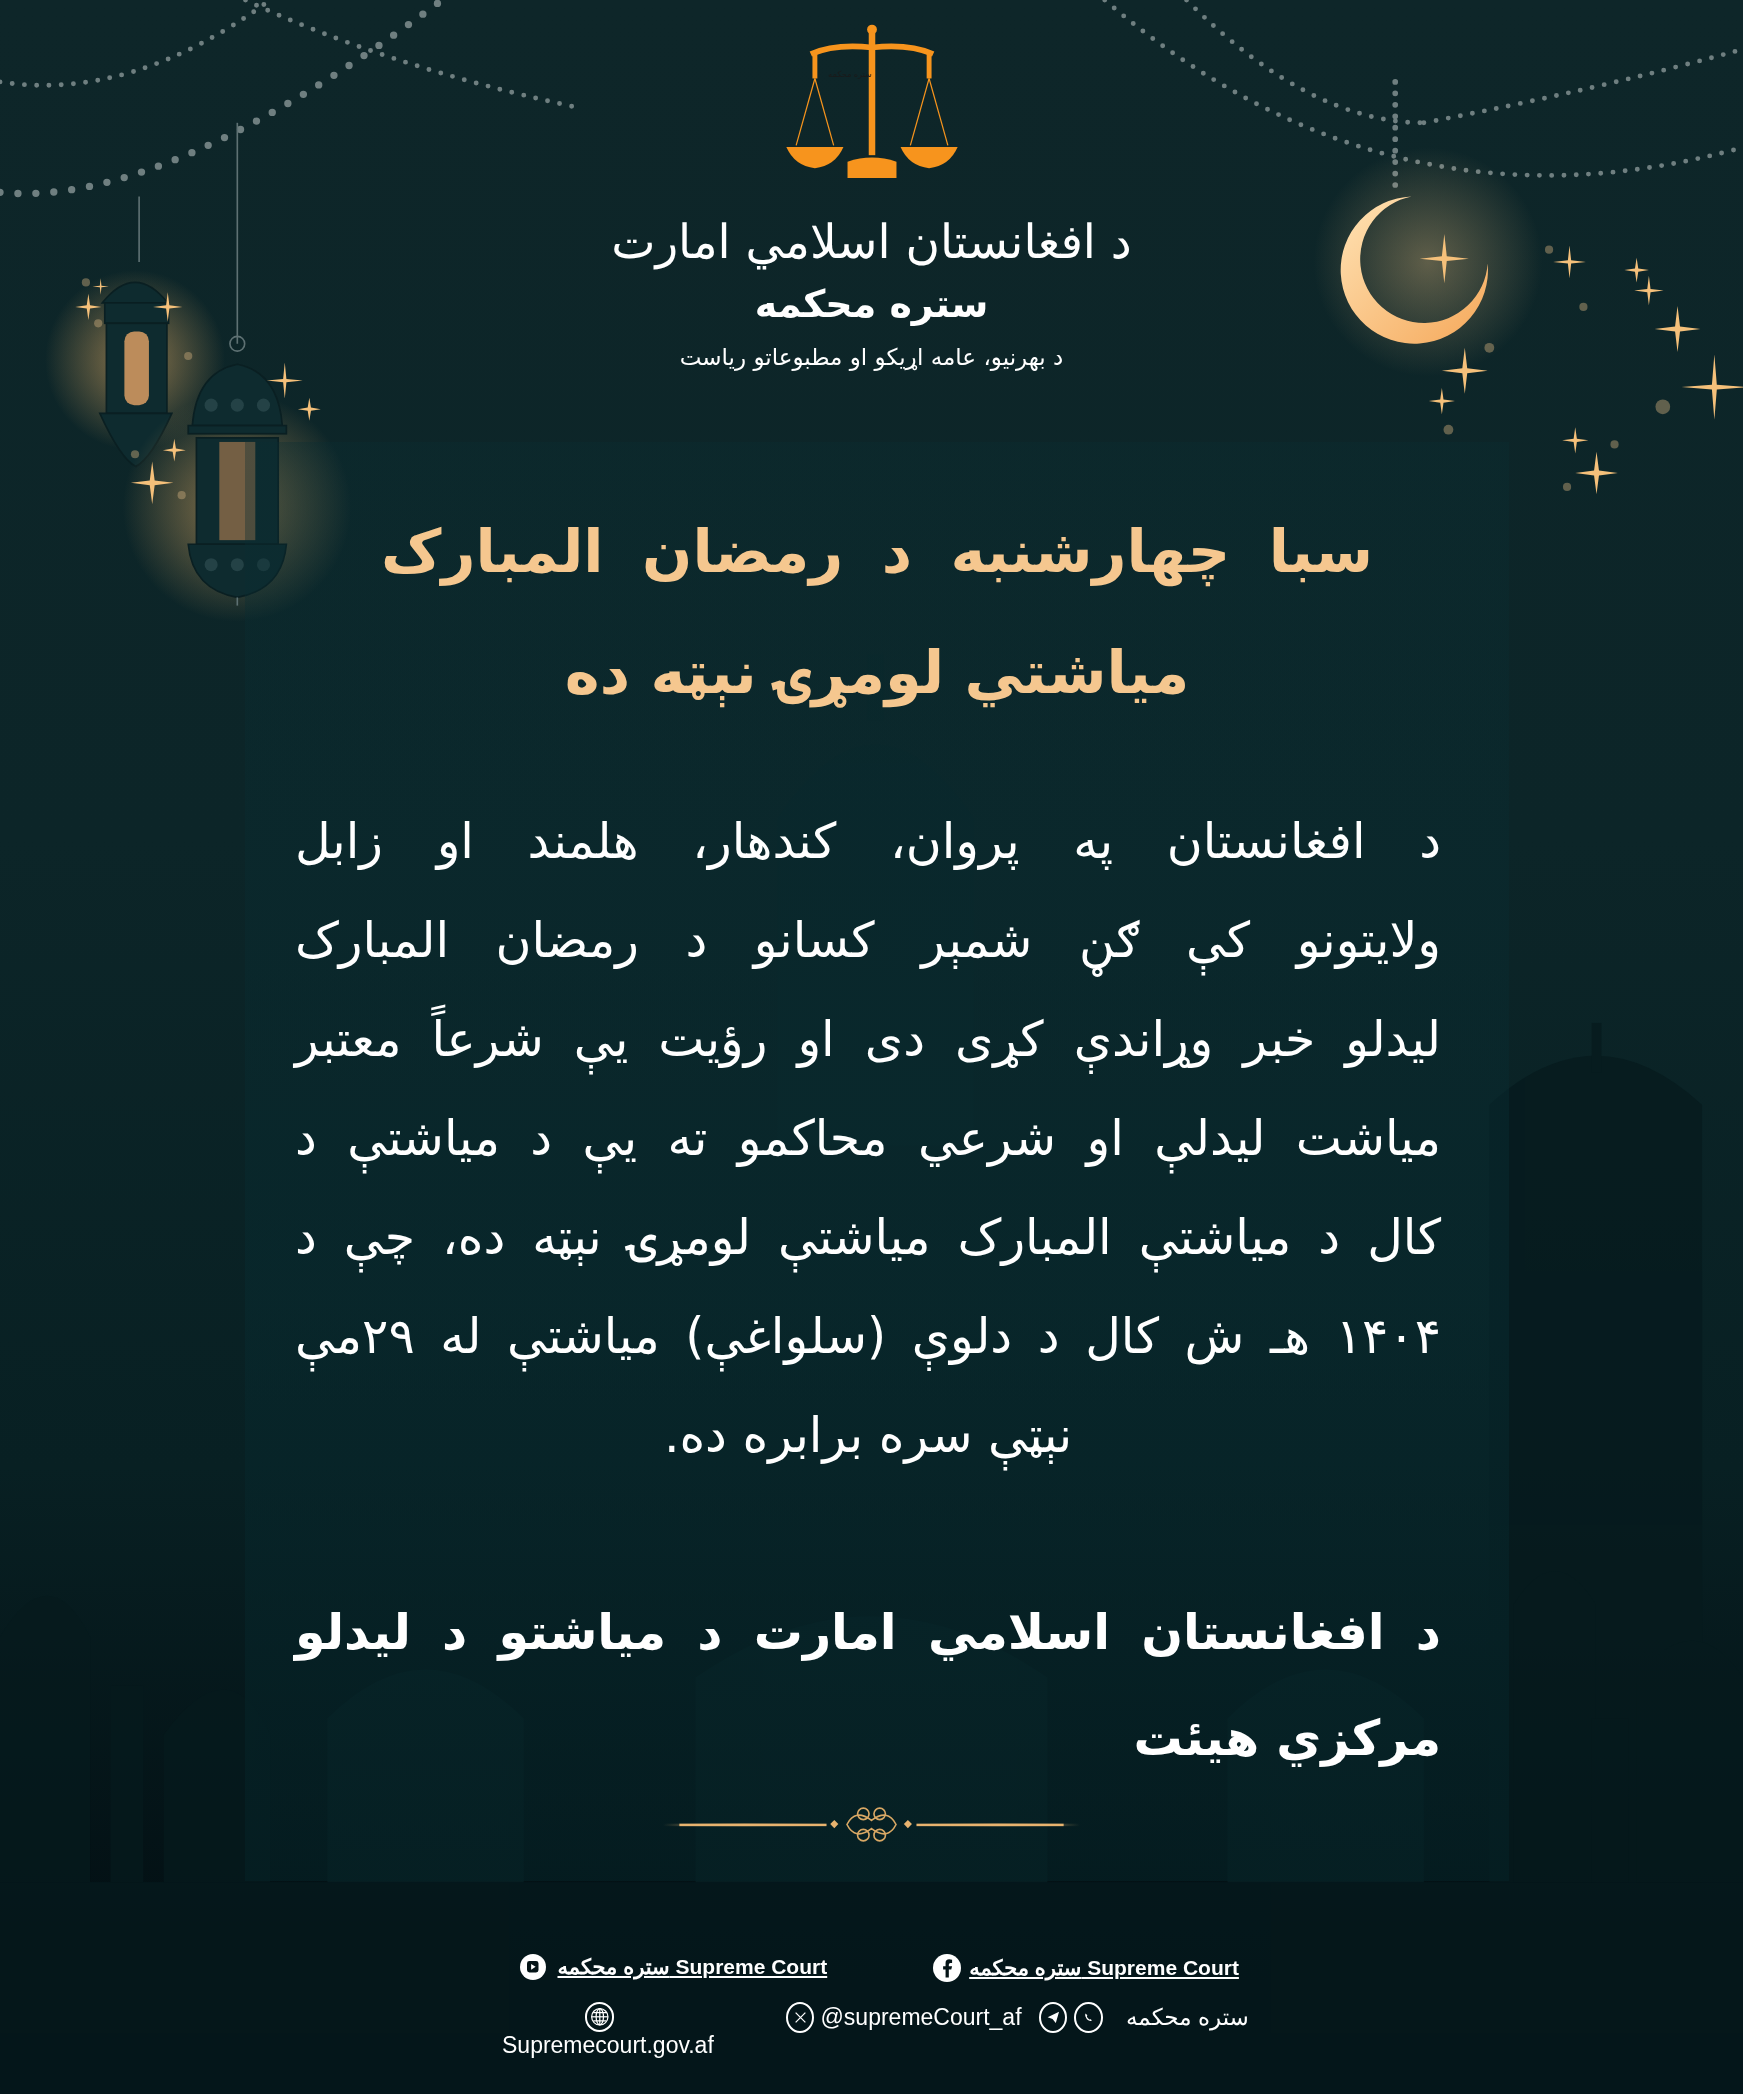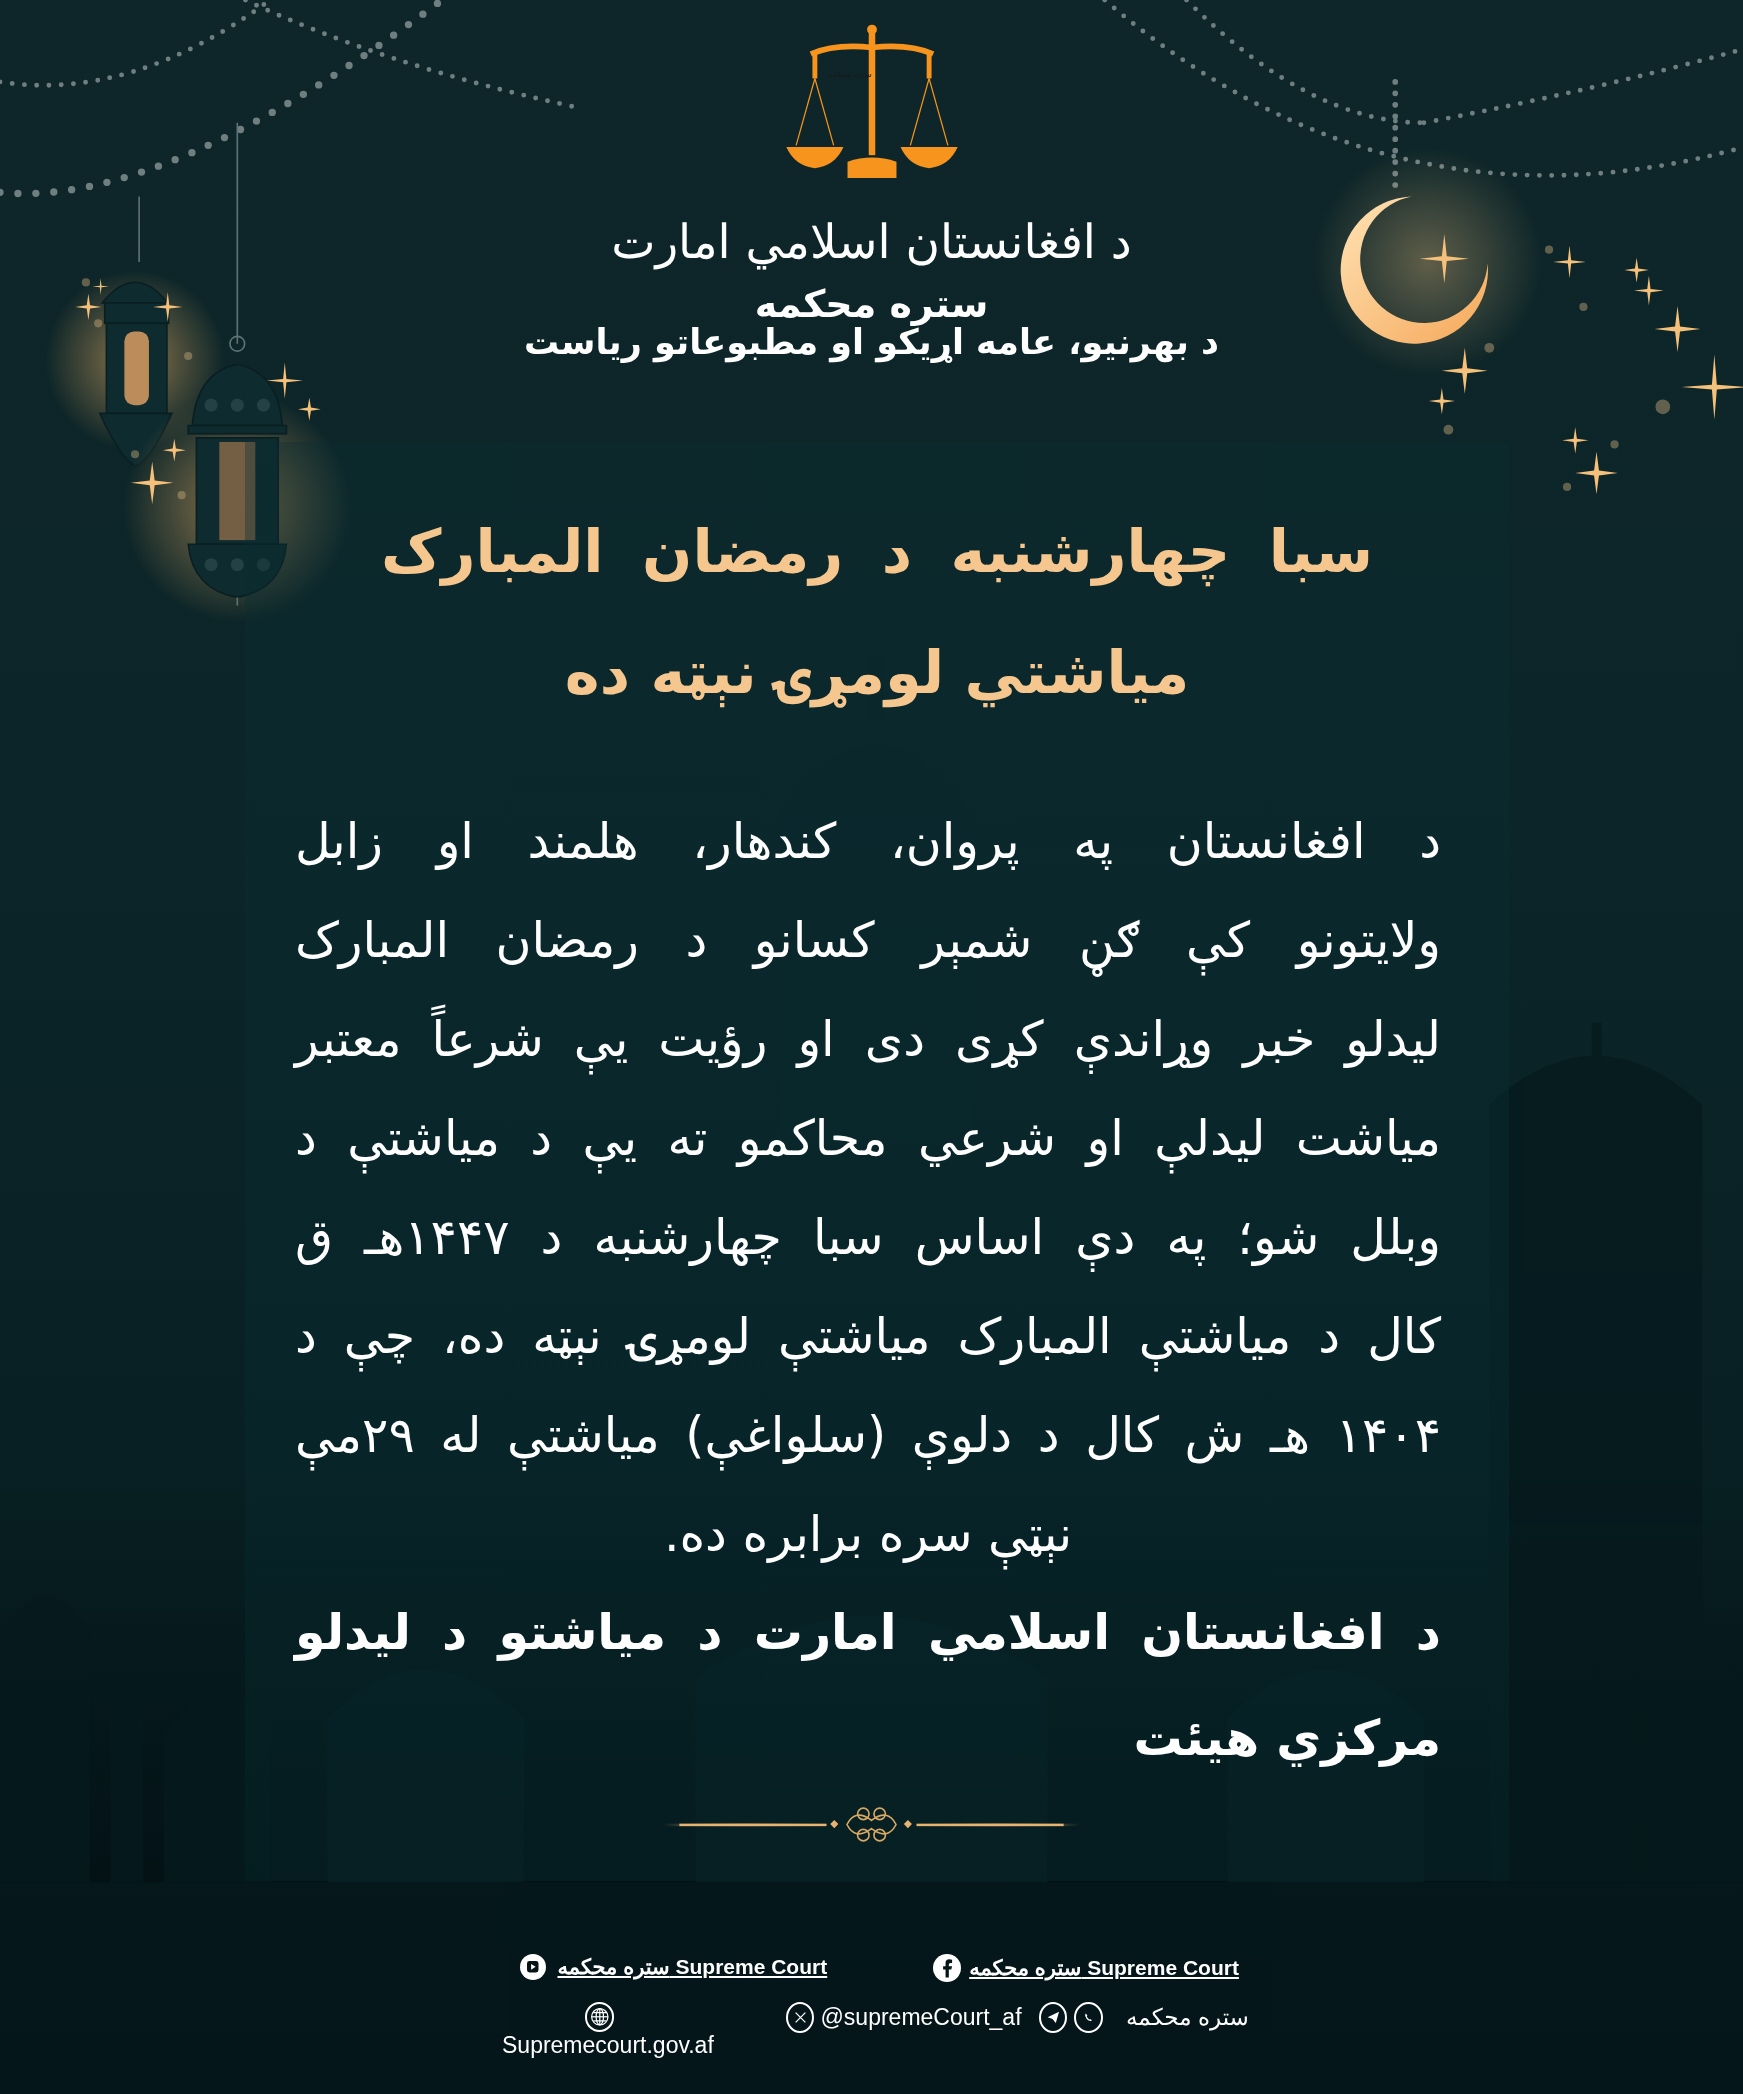--- a/index.html
+++ b/index.html
@@ -6,21 +6,21 @@
   body{width:1743px;height:2095px;overflow:hidden;background:#041417;font-family:"DejaVu Sans",sans-serif;}
   .canvas{position:relative;width:1743px;height:2095px;overflow:hidden;
     background:linear-gradient(180deg,#0e2629 0%,#0c2528 40%,#082023 70%,#031014 92%,#020d10 100%);}
   .decor{position:absolute;left:0;top:0;width:1743px;height:2095px;}
   .panel{position:absolute;left:245px;top:442px;width:1264px;height:1439px;
     background:linear-gradient(180deg,rgba(10,45,50,0.35) 0%,rgba(8,42,47,0.55) 60%,rgba(5,32,36,0.7) 100%);}
   .logo{position:absolute;left:786px;top:23px;width:172px;height:155px;}
   .header{position:absolute;left:0;width:1743px;text-align:center;color:#fff;direction:rtl;}
   .calli{top:214px;font-family:"DejaVu Serif",serif;font-size:47px;letter-spacing:1.6px;}
   .org{top:282px;font-size:38px;font-weight:bold;}
-  .dept{top:322px;font-size:35px;font-weight:bold;}
+  .dept{top:344px;font-size:23px;font-weight:normal;}
   .headline{position:absolute;left:245px;width:1264px;text-align:center;direction:rtl;color:#f5c78f;font-weight:bold;font-size:59px;}
   .h1{top:517px;word-spacing:18px;}
   .h2{top:638px;}
   .body{position:absolute;left:295px;width:1146px;direction:rtl;color:#fff;font-size:49px;line-height:99px;top:792px;text-align:justify;text-align-last:justify;}
   .body .line{display:block;height:99px;white-space:nowrap;}
   .body .last{text-align:center;text-align-last:center;}
   .sign{position:absolute;left:295px;width:1146px;direction:rtl;color:#fff;font-weight:bold;font-size:49px;text-align:right;}
   .s1{top:1604px;text-align:justify;text-align-last:justify;}
   .s2{top:1710px;}
   .divider{position:absolute;left:663px;top:1804px;width:417px;height:41px;}
@@ -213,21 +213,20 @@
   <div class="header dept">د بهرنيو، عامه اړيکو او مطبوعاتو رياست</div>
 
   <div class="headline h2">مياشتي لومړۍ نېټه ده</div>
   <div class="headline h1">سبا چهارشنبه د رمضان المبارک</div>
 
   <div class="body">
     <span class="line">د افغانستان په پروان، کندهار، هلمند او زابل</span>
     <span class="line">ولايتونو کې ګڼ شمېر کسانو د رمضان المبارک</span>
     <span class="line">ليدلو خبر وړاندې کړی دی او رؤيت يې شرعاً معتبر</span>
     <span class="line">مياشت ليدلې او شرعي محاکمو ته يې د مياشتې د</span>
-    <span class="line">وبلل شو؛ په دې اساس سبا چهارشنبه د ۱۴۴۷هـ ق</span>
     <span class="line">کال د مياشتې المبارک مياشتې لومړۍ نېټه ده، چې د</span>
     <span class="line">۱۴۰۴ هـ ش کال د دلوې (سلواغې) مياشتې له ۲۹مې</span>
     <span class="line last">نېټې سره برابره ده.</span>
   </div>
 
   <div class="sign s1">د افغانستان اسلامي امارت د مياشتو د ليدلو</div>
   <div class="sign s2">مرکزي هيئت</div>
 
   <svg class="divider" viewBox="0 0 510 50" xmlns="http://www.w3.org/2000/svg">
     <rect x="0" y="24" width="200" height="3" fill="url(#gold)"></rect>

